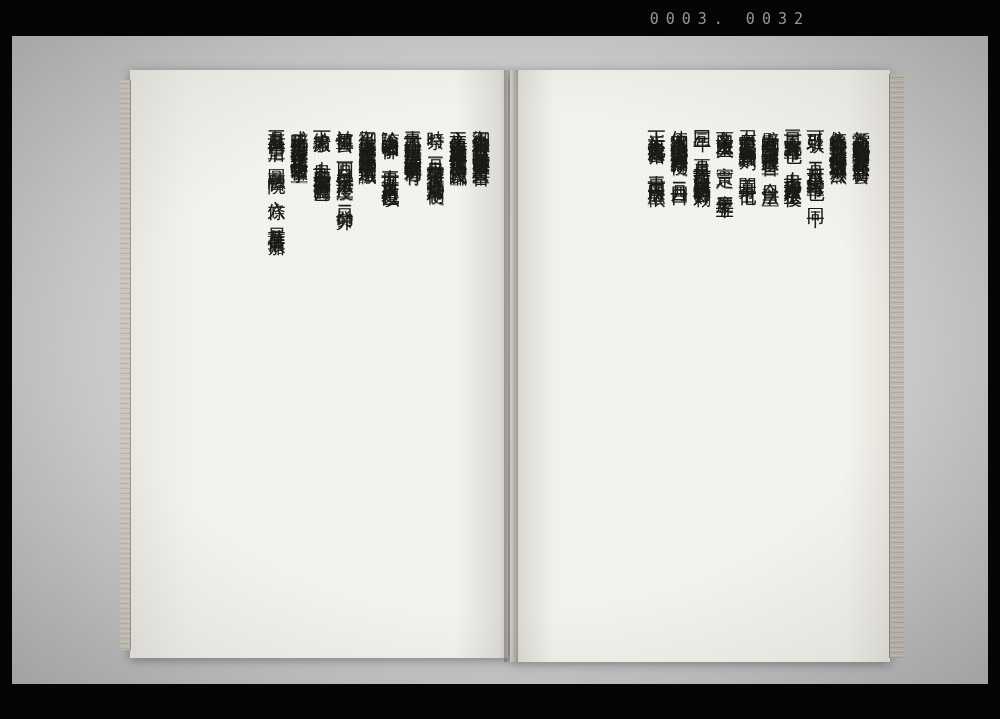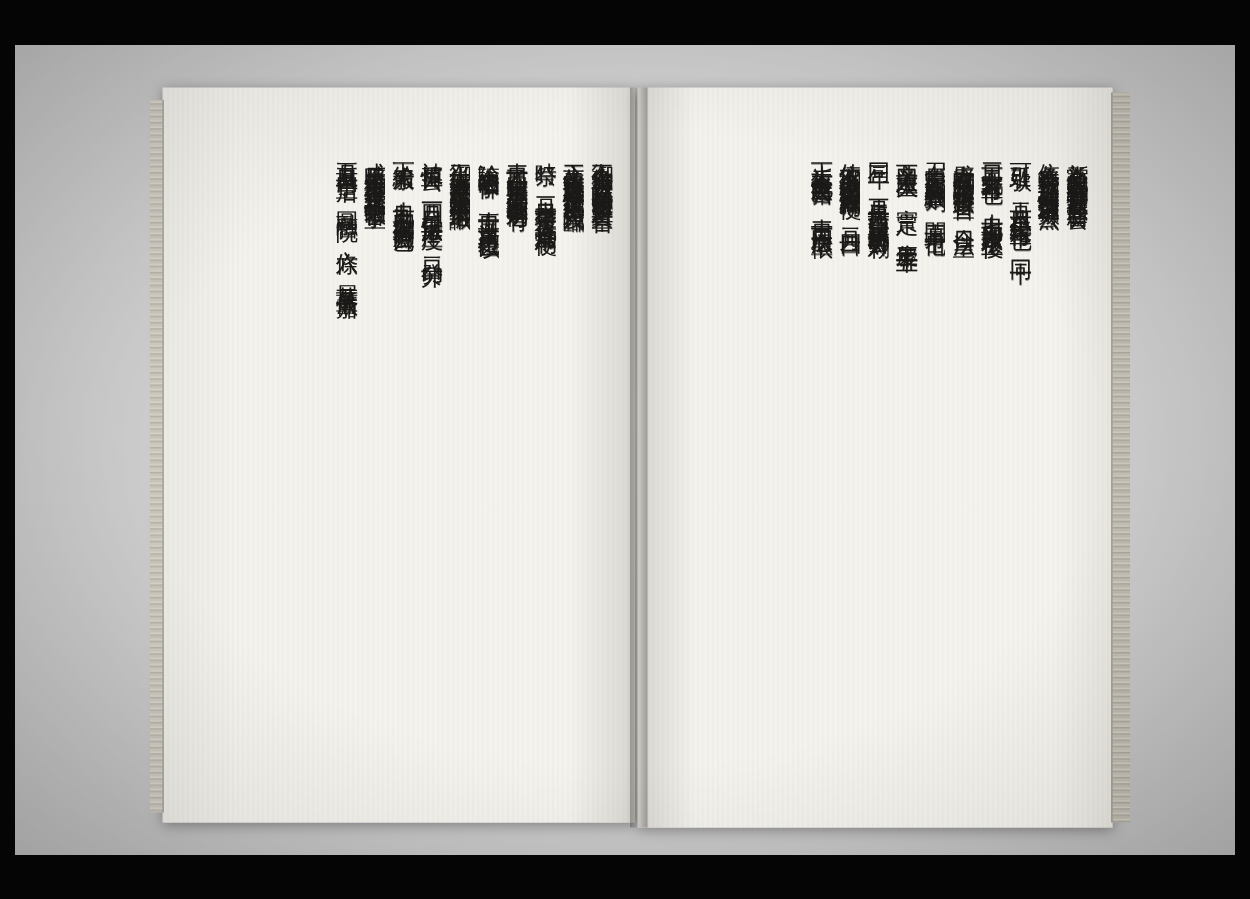--- a/index.html
+++ b/index.html
@@ -171,20 +171,21 @@
     background: radial-gradient(ellipse at 50% 50%, rgba(0,0,0,0) 55%, rgba(0,0,0,0.10) 100%);
   }
 </style>
 </head>
 <body>
 
 <div id="page">
 
   <div class="film-border"></div>
 
+  <div class="frame-number">0003. 0032</div>
 
   <div class="plate">
 
     <div class="book">
 
       <div class="leaf leaf-left">
         <div class="fore-edge-left"></div>
         <div class="paper-tex"></div>
         <div class="cols">
           <div class="col">御不豫御祈被立日吉臨時奈使右少辨資賢章告</div>

